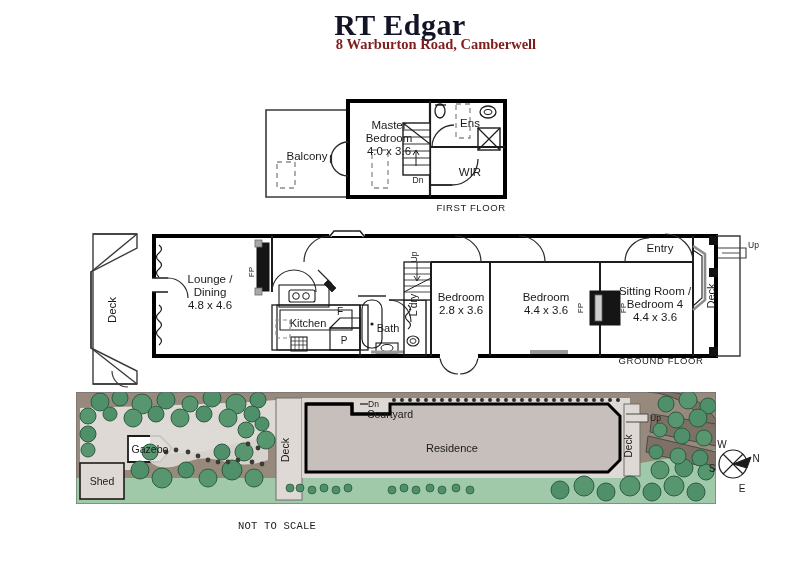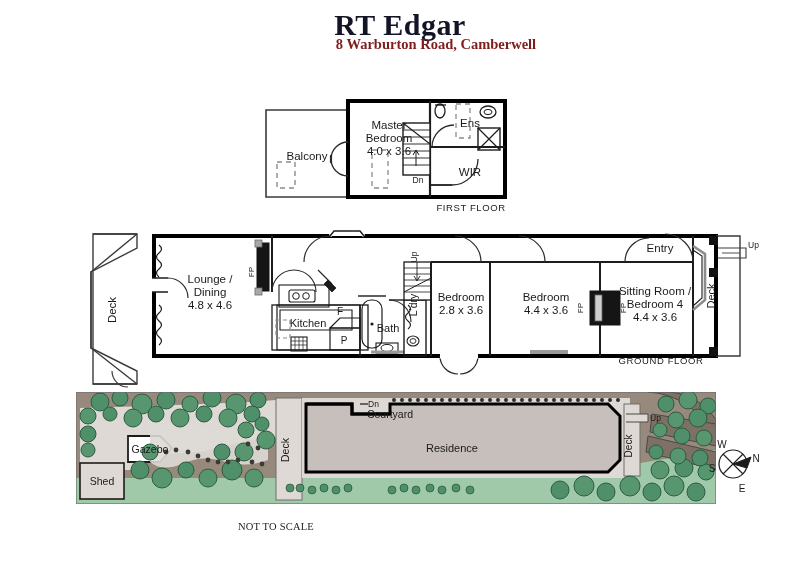--- a/index.html
+++ b/index.html
@@ -41,21 +41,21 @@
     font-family: "Liberation Serif", serif;
     font-weight: bold;
     font-size: 14.5px;
     color: #7f1d1d;
     padding-left: 36px;
   }
   #footer-note {
     position: absolute;
     left: 238px;
     top: 520px;
-    font-family: Liberation Serif, serif;
+    font-family: Liberation Mono, monospace;
     font-size: 10.5px;
     line-height: 13px;
     color: #1d1d1d;
     text-align: left;
   }
   #footer-note .l1 { letter-spacing: 0.2px; }
   svg { display: block; }
   #plan-svg {
     position: absolute;
     left: 0;

